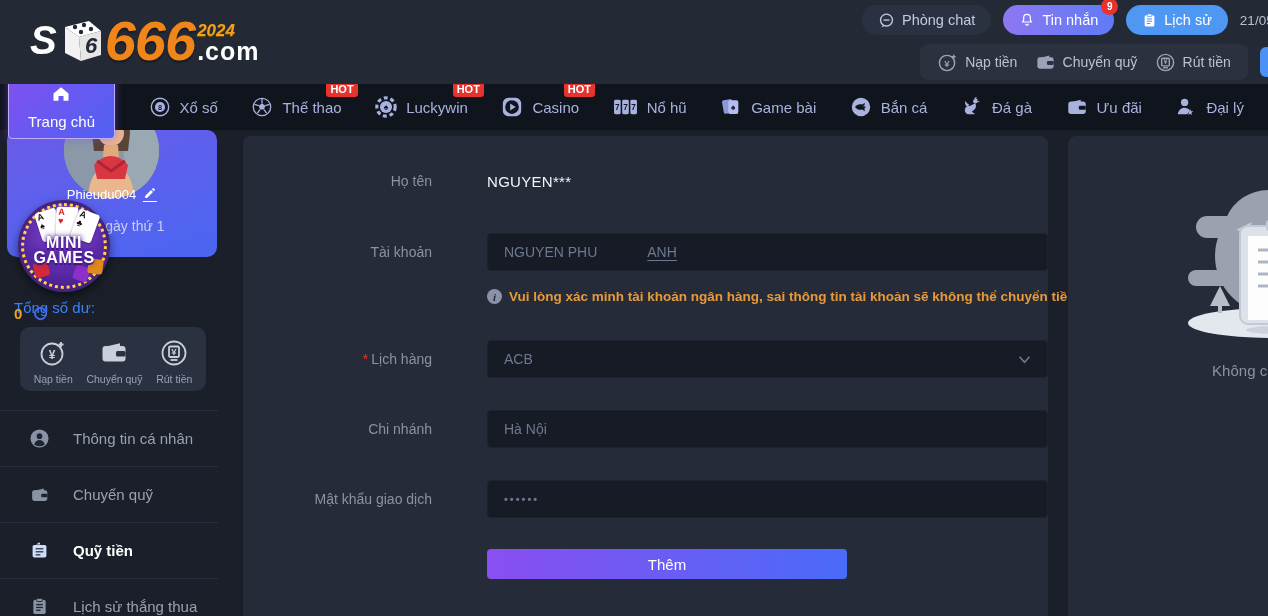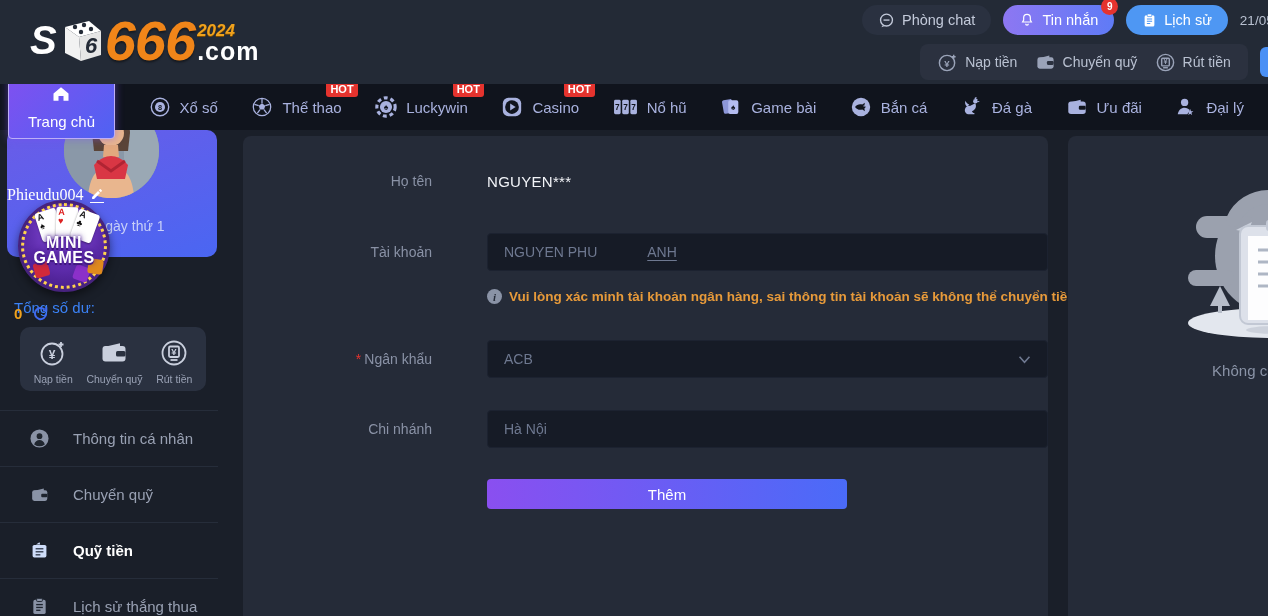--- a/index.html
+++ b/index.html
@@ -34,21 +34,21 @@
   .nav-item { display:flex; align-items:center; gap:9px; color:#a9b2df; font-size:15px; position:relative; cursor:pointer; white-space:nowrap; }
   .nav-item svg { flex:none; }
   .nav-active { background:linear-gradient(135deg,#8050f0,#4f62f2); border:1px solid #bdaef7; border-radius:4px; padding:8px 19px; color:#fff; box-shadow:0 0 8px rgba(120,80,240,.5);flex-direction:column; }
   .hot { position:absolute; top:-15px; right:-16px; background:#e5332e; color:#fff; font-size:11px; font-weight:bold; padding:1.5px 4px; border-radius:3px; line-height:1.2; }
   .hot::before { content:""; position:absolute; top:-4px; left:6px; border:3px solid transparent; border-bottom:4px solid #e5332e; }
 
   
   .sidebar { position:absolute; left:0; top:130px; width:218px; height:486px; }
   .profile-card { position:absolute; left:7px; top:0; width:210px; height:127px; border-radius:10px; background:linear-gradient(160deg,#6a5ce8,#4a66f2); }
   .avatar { position:absolute; left:57px; top:-27px; width:95px; height:95px; border-radius:50%; overflow:hidden; background:#8898a8; }
-  .username-row { position:absolute; left:0; top:56px; width:100%; display:flex; align-items:center; justify-content:flex-start; gap:7px; color:#fff; font-size:16px;font-family:Liberation Serif, serif; }
+  .username-row { position:absolute; left:0; top:56px; width:100%; display:flex; align-items:center; justify-content:center; gap:7px; color:#fff; font-size:13px; }
   .edit-pencil { border-bottom:1.5px solid #fff; padding-bottom:1px; cursor:pointer; display:flex; }
   .day-note { position:absolute; left:0; top:88px; width:100%; text-align:center; padding-left:38px; color:#c9d0f8; font-size:14px; }
 
   .minigames { position:absolute; left:18px; top:70px; width:92px; height:92px; border-radius:50%; background:radial-gradient(circle at 50% 35%, #8a4fe0 0%, #5b2aa8 55%, #3c1678 100%); border:4px solid #47227e; z-index:6; cursor:pointer; box-shadow:0 4px 10px rgba(0,0,0,.5); }
   .minigames .lights { position:absolute; inset:-1px; border-radius:50%; border:3px dotted #ffd34d; }
   .mg-card { position:absolute; width:22px; height:30px; background:#fff; border-radius:3px; box-shadow:0 1px 2px rgba(0,0,0,.4); font-size:9px; font-weight:bold; text-align:left; padding:1px 2px; line-height:1; }
   .mg-card.c1 { left:16px; top:6px; transform:rotate(-18deg); color:#111; }
   .mg-card.c2 { left:34px; top:3px; transform:rotate(2deg); color:#d22; }
   .mg-card.c3 { left:52px; top:7px; transform:rotate(20deg); color:#111; }
   .mg-die { position:absolute; width:15px; height:15px; border-radius:3px; }
@@ -412,34 +412,38 @@
         <span>NGUYEN PHU</span>&nbsp;<span class="u-line">ANH</span>
       </div>
     </div>
 
     <div class="notice-row">
       <span class="info-dot">i</span>
       <span class="notice-text">Vui lòng xác minh tài khoản ngân hàng, sai thông tin tài khoản sẽ không thể chuyển tiền.</span>
     </div>
 
     <div class="form-row row-bank">
-      <div class="flabel"><span class="req">*</span><span>Ngân khẩu</span></div>
+      <div class="flabel"><span class="req">*</span><span>Lịch hàng</span></div>
       <div class="fctrl tbox select">
         <span>ACB</span>
         <svg width="13" height="9" viewBox="0 0 14 10" fill="none" stroke="#6e7890" stroke-width="1.8">
           <polyline points="1.5,2 7,8 12.5,2"></polyline>
         </svg>
       </div>
     </div>
 
     <div class="form-row row-branch">
       <div class="flabel">Chi nhánh</div>
       <input class="fctrl tbox" value="Hà Nội" style="">
     </div>
 
+    <div class="form-row row-pass">
+      <div class="flabel">Mật khẩu giao dịch</div>
+      <input class="fctrl tbox pass" value="••••••" style="">
+    </div>
 
     <div class="form-row row-submit">
       <button class="submit-btn">Thêm</button>
     </div>
   </div>
 
   <div class="right-panel">
     <svg class="empty-illustration" width="240" height="170" viewBox="0 0 240 170">
       <circle cx="125" cy="78" r="58" fill="#9ba1ae"></circle>
       <rect x="48" y="38" width="60" height="22" rx="11" fill="#9ba1ae"></rect>

